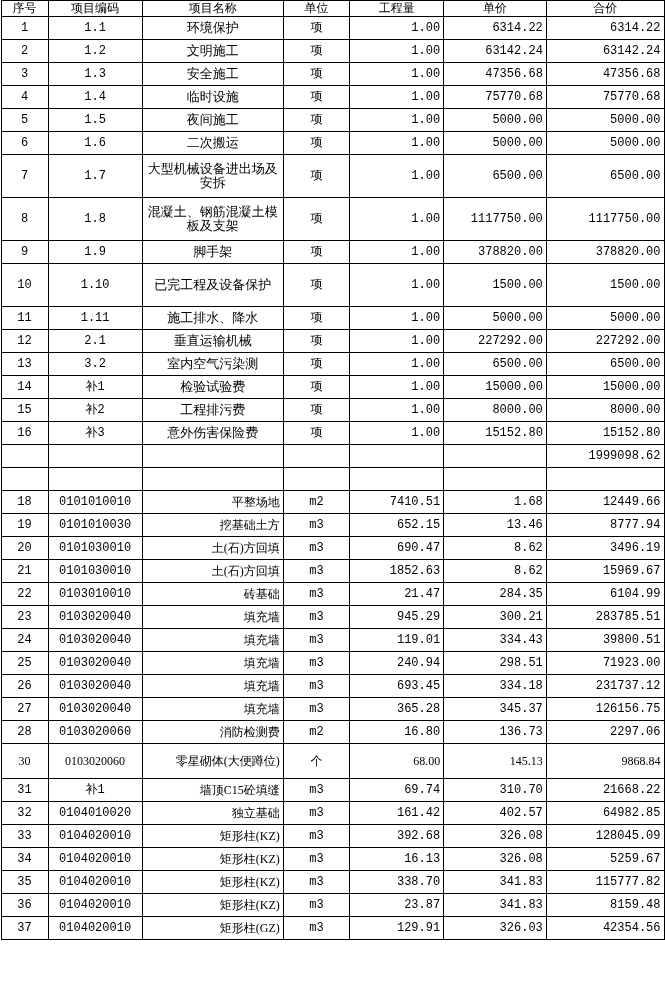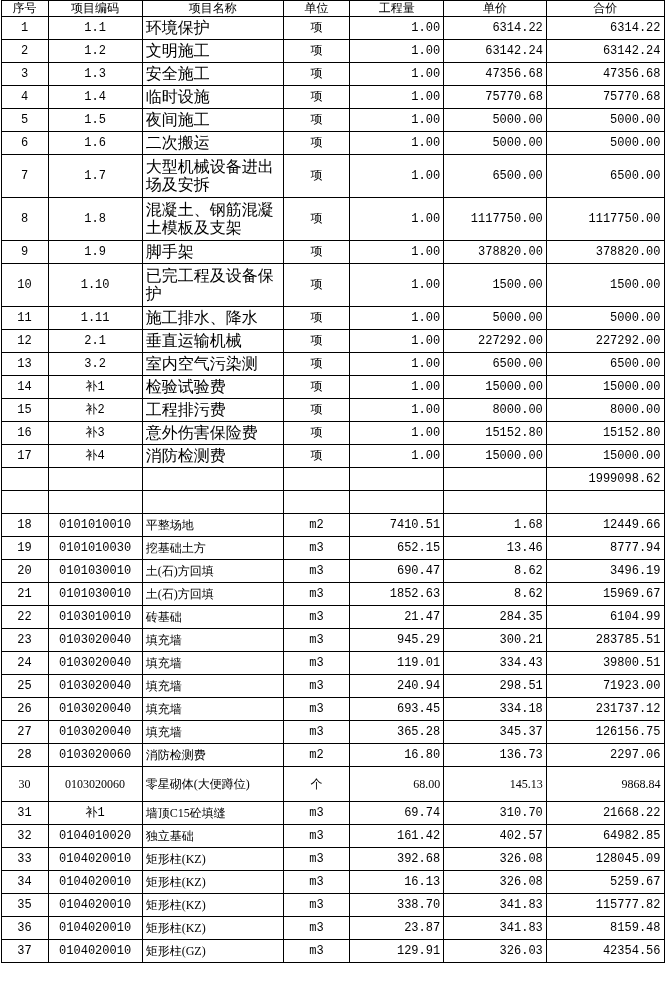--- a/index.html
+++ b/index.html
@@ -50,27 +50,27 @@
   td.rgt { text-align: right; padding-right: 5px; }
   td.num { font-family: "Liberation Mono", "DejaVu Sans Mono", monospace; font-size: 11.5px; }
   td.unit { font-family: "Liberation Mono", "DejaVu Sans Mono", monospace; font-size: 11.5px; text-align: center; }
 
   tr.r1 td { height: 20px; }
   tr.r2 td { height: 40px; }
   tr.r3 td { height: 32px; font-family: Liberation Serif, serif; }
 
   .name-wrap {
     display: block;
-    text-align: left;
-    font-size: 16px;
+    text-align: center;
+    font-size: 13px;
     line-height: 1.15;
   }
   .name-left {
     display: block;
-    text-align: left;
+    text-align: right;
     font-size: 12px;
     line-height: 1.15;
   }
 </style>
 </head>
 <body>
 
 <div id="sheet">
   <table class="bq">
     <colgroup>
@@ -264,31 +264,20 @@
           <td class="ctr num">补3</td>
           <td class="">
             <span class="name-wrap">意外伤害保险费</span>
           </td>
           <td class="unit">项</td>
           <td class="rgt num">1.00</td>
           <td class="rgt num">15152.80</td>
           <td class="rgt num">15152.80</td>
         </tr>
         <tr class="r1">
-          <td class="ctr num">17</td>
-          <td class="ctr num">补4</td>
-          <td class="">
-            <span class="name-wrap">消防检测费</span>
-          </td>
-          <td class="unit">项</td>
-          <td class="rgt num">1.00</td>
-          <td class="rgt num">15000.00</td>
-          <td class="rgt num">15000.00</td>
-        </tr>
-        <tr class="r1">
           <td class="ctr num"></td>
           <td class="ctr num"></td>
           <td class="">
             <span class="name-wrap"></span>
           </td>
           <td class="unit"></td>
           <td class="rgt num"></td>
           <td class="rgt num"></td>
           <td class="rgt num">1999098.62</td>
         </tr>

